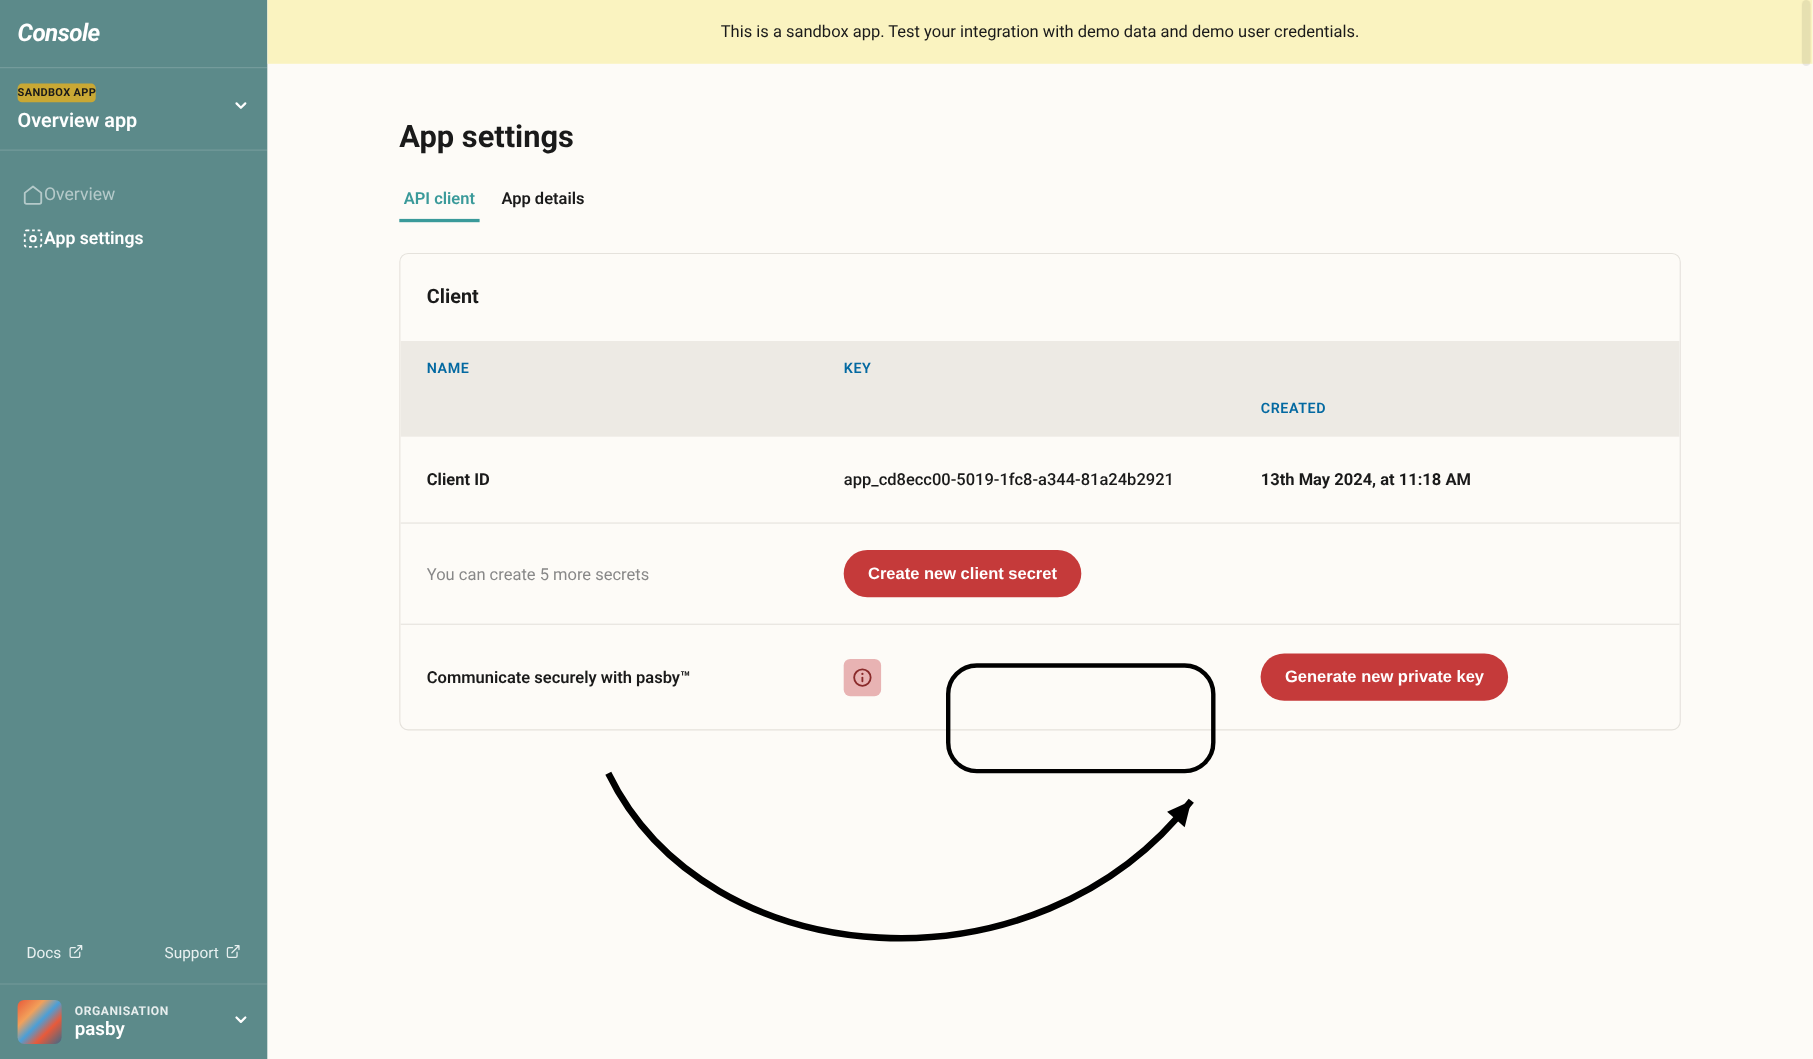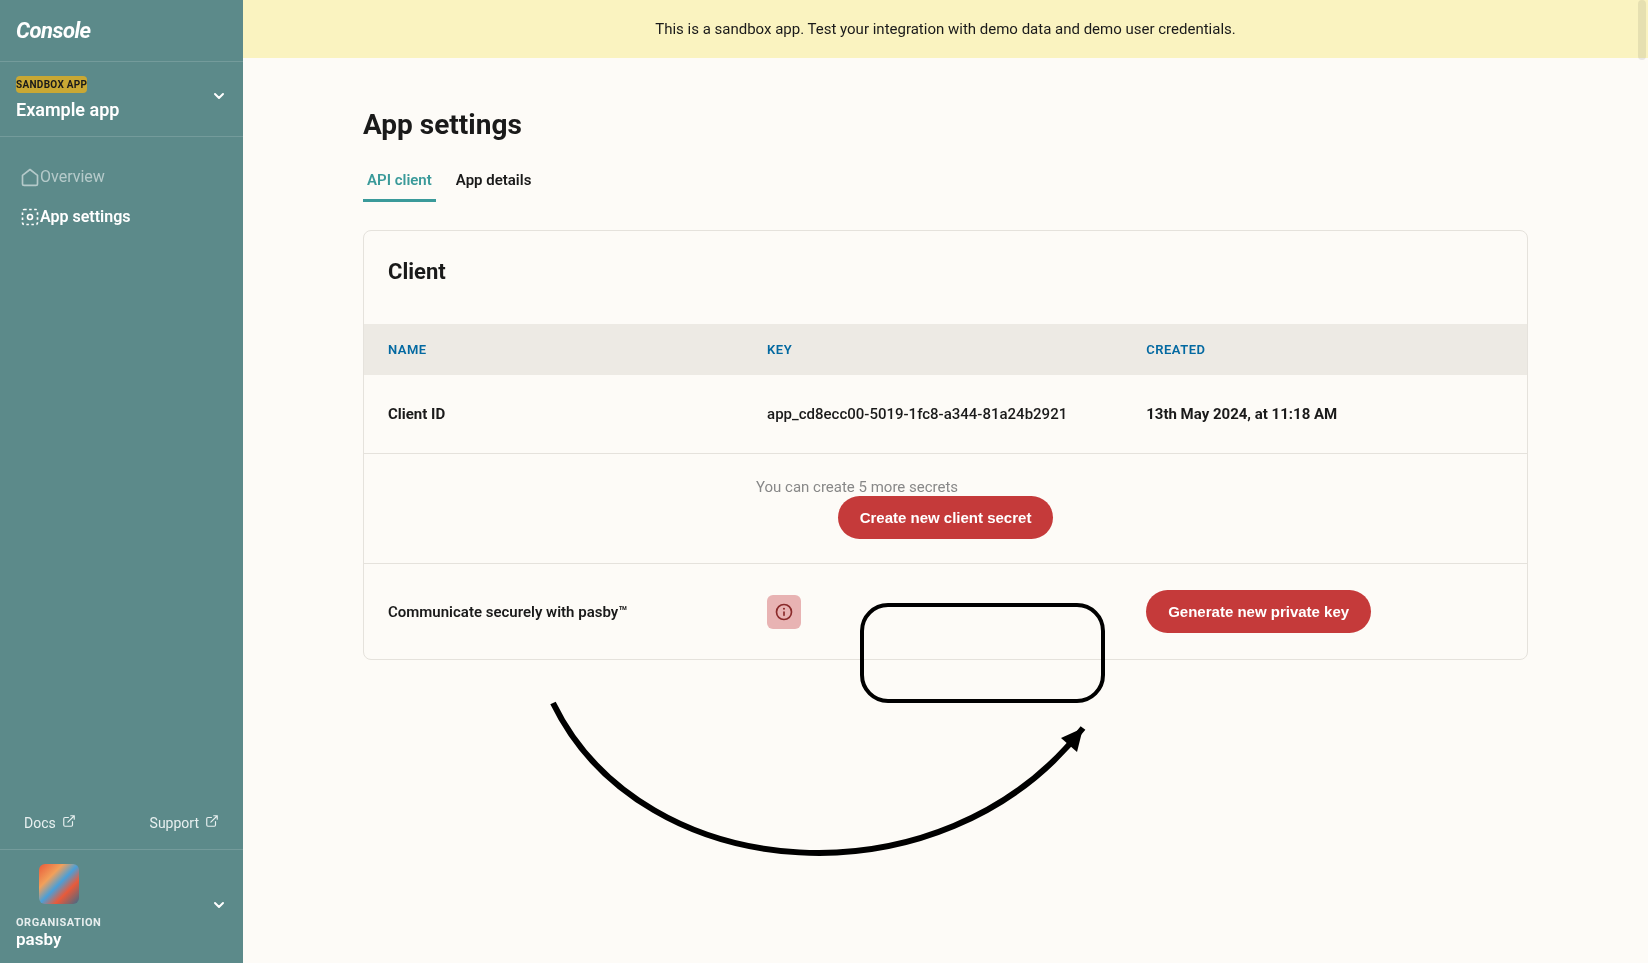--- a/index.html
+++ b/index.html
@@ -94,21 +94,21 @@
       cursor: pointer;
     }
     .org-selector {
       padding: 14px 16px;
       border-top: 1px solid rgba(255,255,255,0.15);
       display: flex;
       align-items: center;
       justify-content: space-between;
       cursor: pointer;
     }
-    .org-left { display: flex; align-items: center; gap: 12px; flex-direction: column; }
+    .org-left { display: flex; align-items: center; gap: 12px; }
     .org-avatar {
       width: 40px; height: 40px;
       border-radius: 6px;
       background: linear-gradient(135deg, #e85a3a 0%, #f2a05a 30%, #4a9fd8 50%, #e85a3a 70%, #3a6a8a 100%);
       position: relative;
     }
     .org-text { display: flex; flex-direction: column; }
     .org-label { font-size: 11px; font-weight: 700; letter-spacing: 0.5px; color: rgba(255,255,255,0.85); }
     .org-name { font-size: 17px; font-weight: 600; color: #fff; }
 
@@ -156,58 +156,57 @@
     .card {
       border: 1px solid #e5e2dc;
       border-radius: 8px;
       background: #fdfbf7;
       overflow: hidden;
     }
     .card-header {
       padding: 28px 24px 20px 24px;
     }
     .card-title {
-      font-size: 22px;
+      font-size: 18px;
       font-weight: 700;
-      margin-bottom: 20px;
+      margin-bottom: 10px;
     }
     .card-desc {
       font-size: 15px;
       line-height: 1.5;
       color: #1a1a1a;
       text-align: justify;
     }
     .table-head {
       display: flex;
       background: #edeae4;
       padding: 18px 24px;
       font-size: 13px;
       font-weight: 600;
       letter-spacing: 0.5px;
       color: #0369a1;
     }
     .col-name { width: 34%; }
     .col-key { width: 34%; }
-    .col-created { width: 32%; }
+    .col-created { width: 32%; margin-top: 36px; }
     .table-row {
       display: flex;
       align-items: center;
       padding: 30px 24px;
       border-bottom: 1px solid #e5e2dc;
       font-size: 15px;
     }
     .row-name { width: 34%; font-weight: 700; }
     .row-key { width: 34%; font-weight: 500; white-space: nowrap; overflow: hidden; text-overflow: ellipsis; padding-right: 20px; }
     .row-created { width: 32%; font-weight: 700; }
     .secret-row {
       display: flex;
       align-items: center;
       padding: 24px 24px;
       border-bottom: 1px solid #e5e2dc;
-      flex-direction: column;
     }
     .secret-text { width: 34%; font-size: 15px; color: #888; }
     .btn-primary {
       background: #c53a3a;
       color: #fff;
       border: none;
       padding: 13px 22px;
       border-radius: 999px;
       font-size: 15px;
       font-weight: 600;
@@ -255,21 +254,21 @@
 
 <div class="app">
   <aside class="sidebar">
     <div class="sidebar-header">
       <div class="logo">Console</div>
     </div>
 
     <div class="app-selector">
       <div class="app-selector-left">
         <span class="sandbox-badge">SANDBOX APP</span>
-        <span class="app-name">Example app</span>
+        <span class="app-name">Overview app</span>
       </div>
       <span class="chevron-down">
         <svg width="16" height="16" viewBox="0 0 16 16" fill="none">
             <path d="M4 6l4 4 4-4" stroke="currentColor" stroke-width="2" stroke-linecap="round" stroke-linejoin="round"></path>
           </svg>
       </span>
     </div>
 
     <nav class="nav">
       <div class="nav-item">

